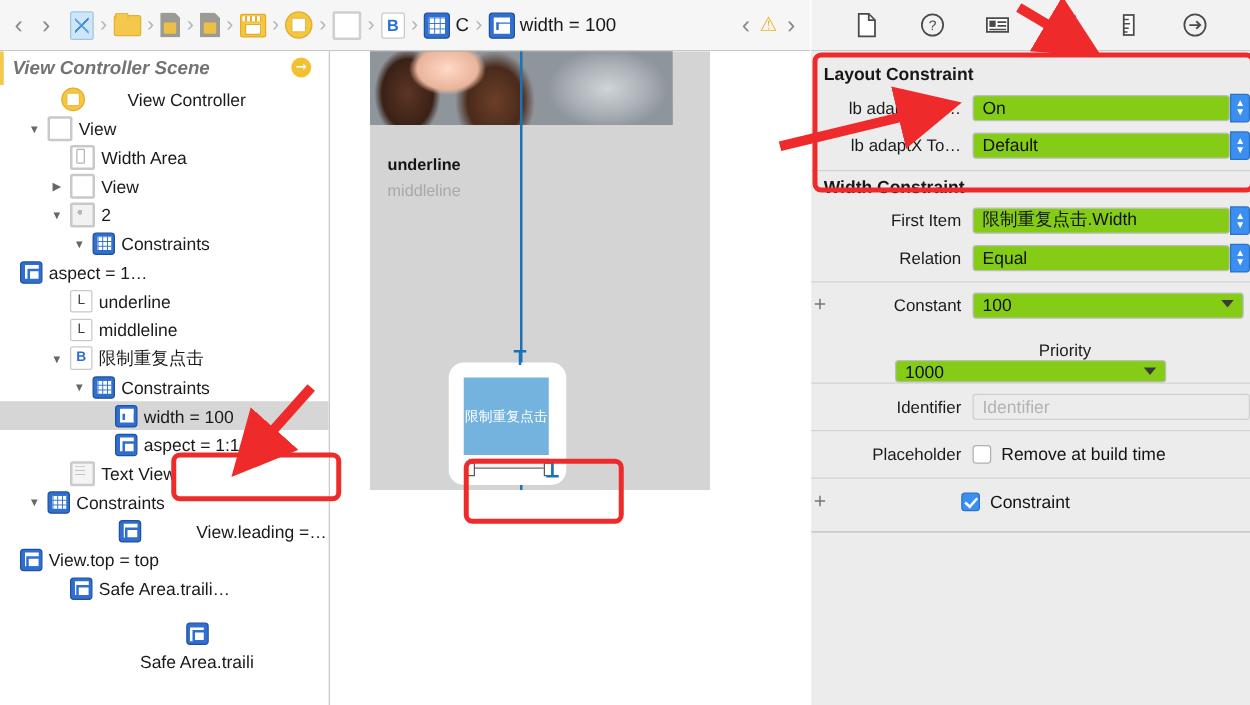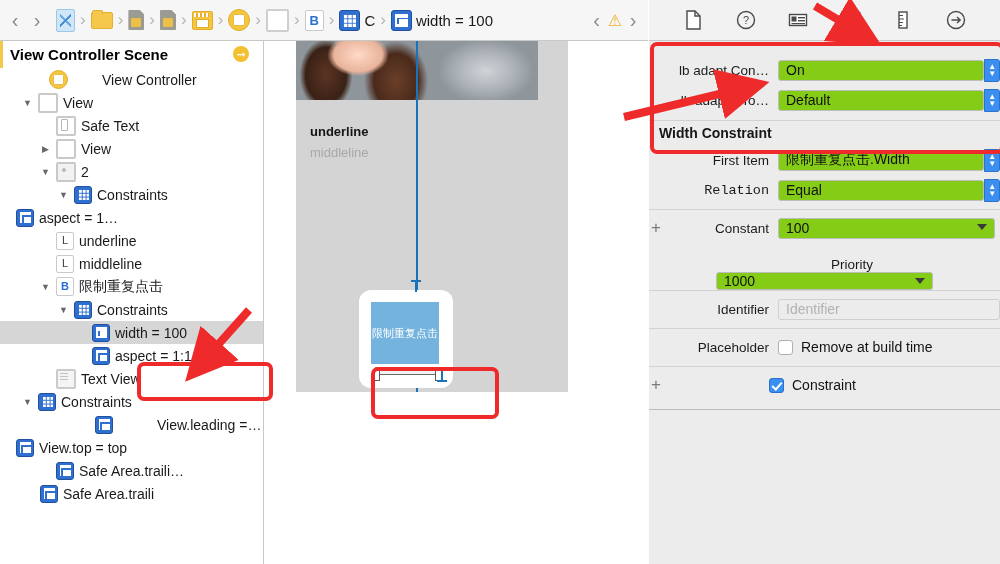--- a/index.html
+++ b/index.html
@@ -84,21 +84,21 @@
   .sidebar {
     position:absolute; left:0; top:41px; width:264px; height:523px;
     background:#ffffff; border-right:1px solid #c8c8c8;
     box-sizing:border-box; overflow:hidden;
   }
   .sb-header {
     height:27px; display:flex; align-items:center;
     padding-left:7px; position:relative;
     border-left:3px solid #f2c94c;
   }
-  .sb-header-label { font-size:15px; font-weight:bold; color:#000000; }
+  .sb-header-label { font-size:15px; font-weight:bold; color:#737373;font-style:italic; }
   .sb-header-arrow {
     position:absolute; right:14px; top:5px; width:16px; height:16px;
     border-radius:50%; background:#f3c02f;
     color:#fff; font-size:11px; line-height:16px; text-align:center;
   }
   .row {
     height:23px; display:flex; align-items:center; gap:5px;
     font-size:14px; color:#1a1a1a; position:relative; white-space:nowrap;
   }
   .row.selected { background:#d6d6d6; }
@@ -369,21 +369,21 @@
           <span class="icbox">
             <span class="ic ic-plainview"></span>
           </span>
           <span>View</span>
         </div>
         <div class="row" style="padding-left: 40px;">
           <span class="disc blank">▶</span>
           <span class="icbox">
             <span class="ic ic-safearea"></span>
           </span>
-          <span>Safe Text</span>
+          <span>Width Area</span>
         </div>
         <div class="row" style="padding-left: 40px;">
           <span class="disc">▶</span>
           <span class="icbox">
             <span class="ic ic-plainview"></span>
           </span>
           <span>View</span>
         </div>
         <div class="row" style="padding-left: 40px;">
           <span class="disc">▼</span>
@@ -476,21 +476,21 @@
           </span>
           <span>View.top = top</span>
         </div>
         <div class="row" style="padding-left: 40px;">
           <span class="disc blank">▶</span>
           <span class="icbox">
             <span class="ic ic-lead-sm"></span>
           </span>
           <span>Safe Area.traili…</span>
         </div>
-        <div class="row" style="padding-left: 24px;">
+        <div class="row" style="padding-left: 52px; flex-direction: column;">
           <span class="disc blank">▶</span>
           <span class="icbox">
             <span class="ic ic-lead-sm"></span>
           </span>
           <span>Safe Area.traili</span>
         </div>
       </div>
   </div>
 
   <div class="canvas">
@@ -519,20 +519,21 @@
       <div class="tmark" style="left:141px; top:329px;">
         <span class="stem" style="height:10px"></span>
           <span class="cap" style="top:10px"></span>
       </div>
     </div>
   </div>
 
   <div class="inspector">
 
     <div style="height:10px"></div>
+    <div class="sect-title">Layout Constraint</div>
 
     <div class="field-row" style="margin-top:6px;">
       <span class="field-label" style="width:120px;">lb adapt Con…</span>
       <span class="txtfield" style="width:226px;">On</span>
       <span class="popup-blue">▲<br>▼</span>
     </div>
 
     <div class="field-row" style="margin-top:4px;">
       <span class="field-label" style="width:120px;">lb adaptX To…</span>
       <span class="txtfield" style="width:226px;">Default</span>
@@ -543,21 +544,21 @@
 
     <div class="sect-title" style="margin-top:4px;">Width Constraint</div>
 
     <div class="field-row" style="margin-top:6px;">
       <span class="field-label" style="width:120px;">First Item</span>
       <span class="txtfield" style="width:226px;">限制重复点击.Width</span>
       <span class="popup-blue">▲<br>▼</span>
     </div>
 
     <div class="field-row" style="margin-top:4px;">
-      <span class="field-label" style="width:120px;font-family:Liberation Mono, monospace;">Relation</span>
+      <span class="field-label" style="width:120px;">Relation</span>
       <span class="txtfield" style="width:226px;">Equal</span>
       <span class="popup-blue">▲<br>▼</span>
     </div>
 
     <div class="divider" style="margin:6px 0 0 0;"></div>
 
     <div class="field-row" style="margin-top:5px;">
       <span class="plus">+</span>
       <span class="field-label" style="width:106px;">Constant</span>
       <span class="txtfield" style="width:217px; position:relative;">

